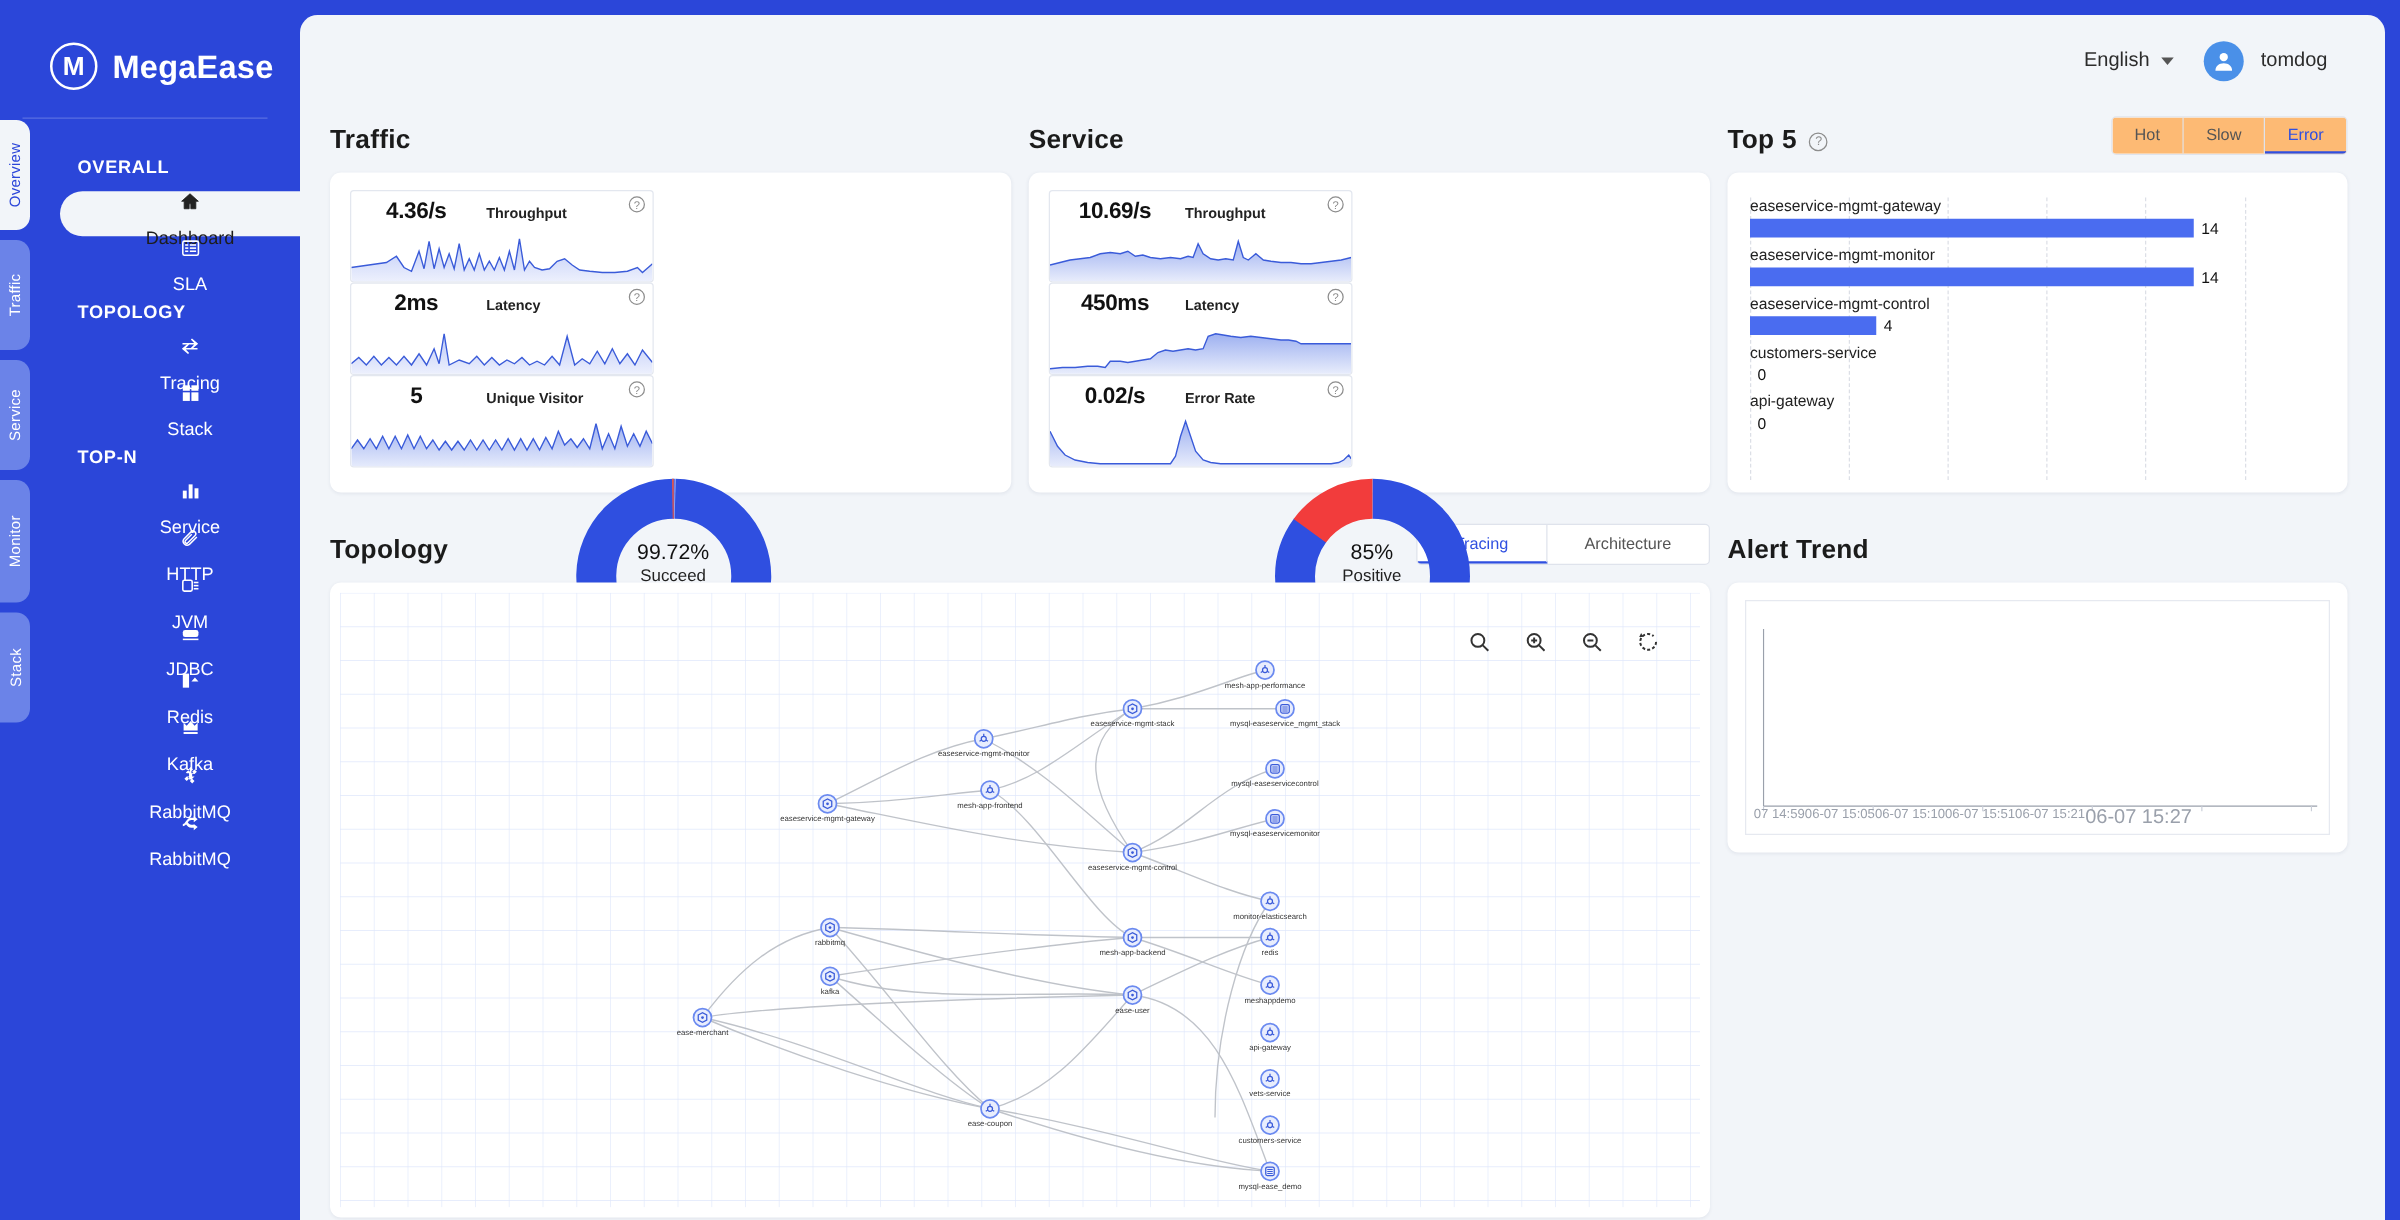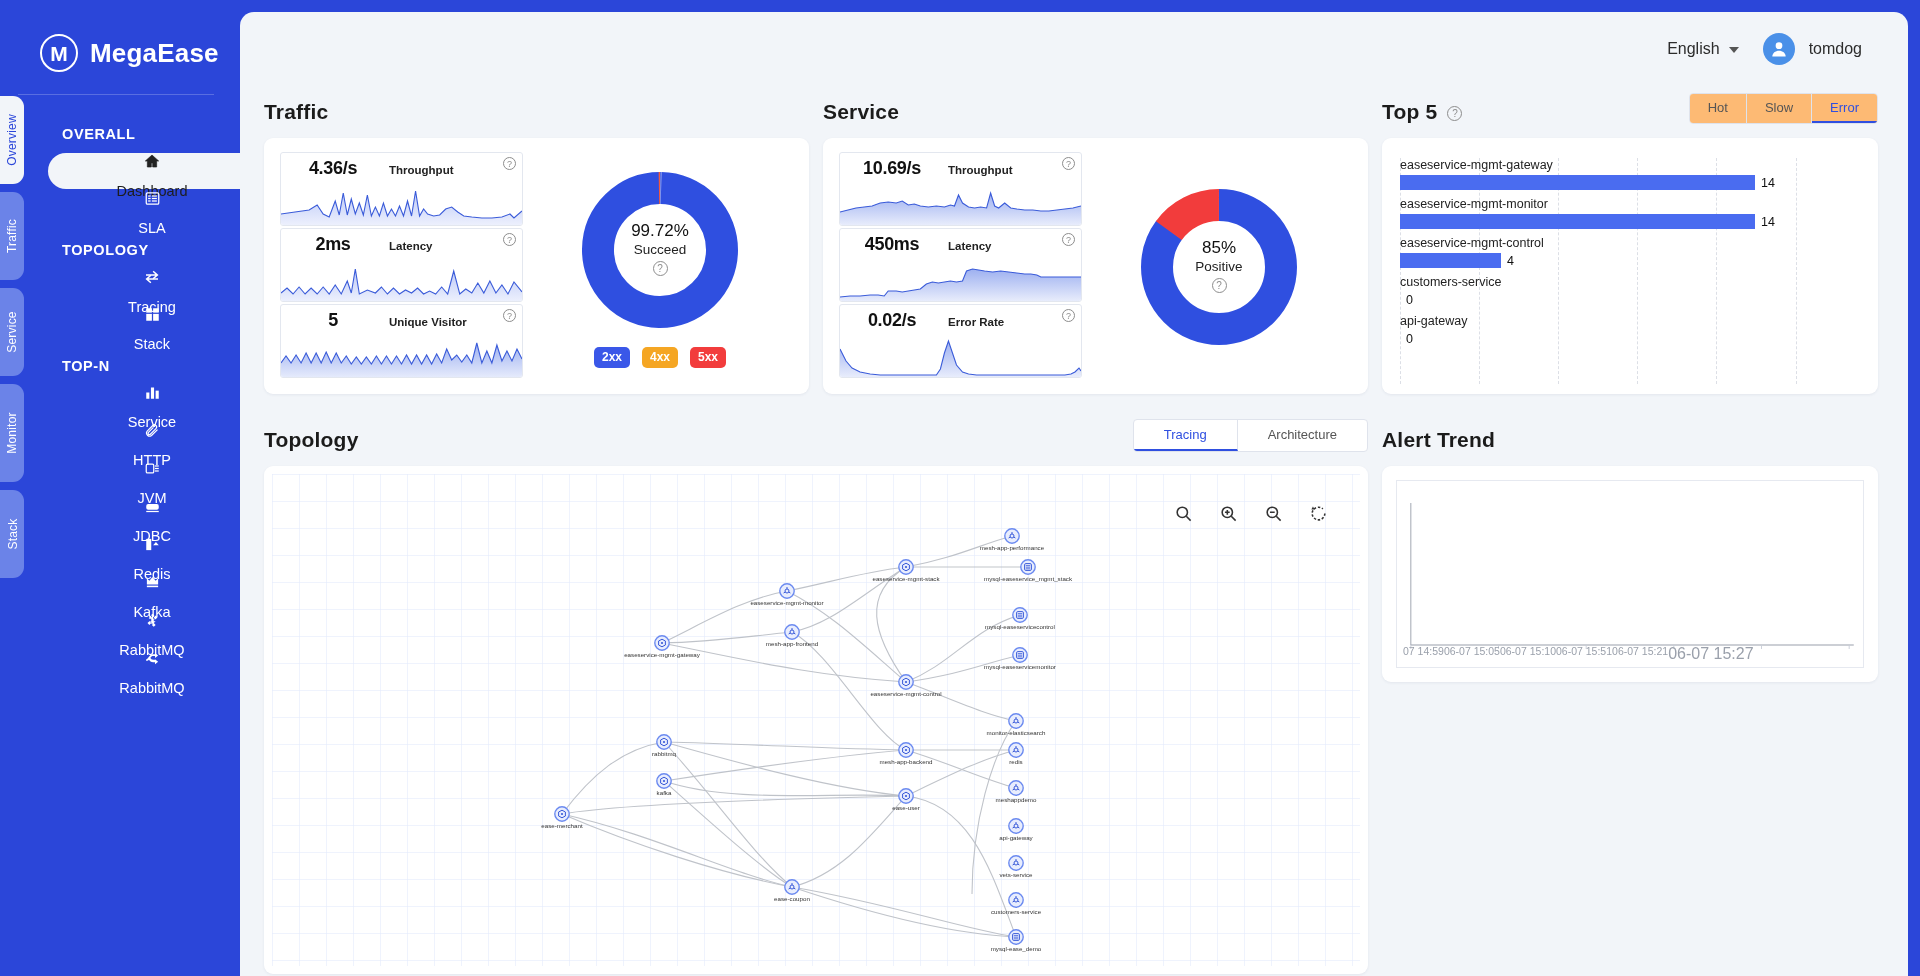--- a/index.html
+++ b/index.html
@@ -70,21 +70,21 @@
   .board { padding: 0 30px 0 24px; }
 
   
   .srow { display: flex; align-items: flex-end; gap: 10px; margin: 4px 0 14px; }
   .stitle { font-size: 21px; font-weight: bold; color: #1b1b1b; letter-spacing: .2px; }
   .qmark { width: 15px; height: 15px; border-radius: 50%; border: 1.2px solid #8d8d8d; color: #8d8d8d;
            font-size: 10px; display: inline-flex; align-items: center; justify-content: center; margin-bottom: 3px; }
 
   
   .row1 { display: grid; grid-template-columns: 545px 545px 1fr; gap: 14px; }
-  .card { background: #fff; border-radius: 9px; box-shadow: 0 1px 3px rgba(30,40,80,.07); }
+  .card { background: #fff; border-radius: 9px; box-shadow: 0 1px 3px rgba(30,40,80,.07); flex-direction: column; }
 
   .panel-head { display:flex; align-items:flex-end; justify-content:space-between; height: 34px; }
 
   
   .metrics-card { display: flex; padding: 14px 12px 16px 16px; height: 256px; }
   .metrics-col { width: 243px; display: flex; flex-direction: column; justify-content: space-between; }
   .metric {
     border: 1px solid #e3e7ef; border-radius: 3px; height: 74px; overflow: hidden; position: relative; background:#fff;
   }
   .metric-top { display: flex; align-items: baseline; gap: 14px; padding: 5px 8px 2px 10px; position: relative; }

